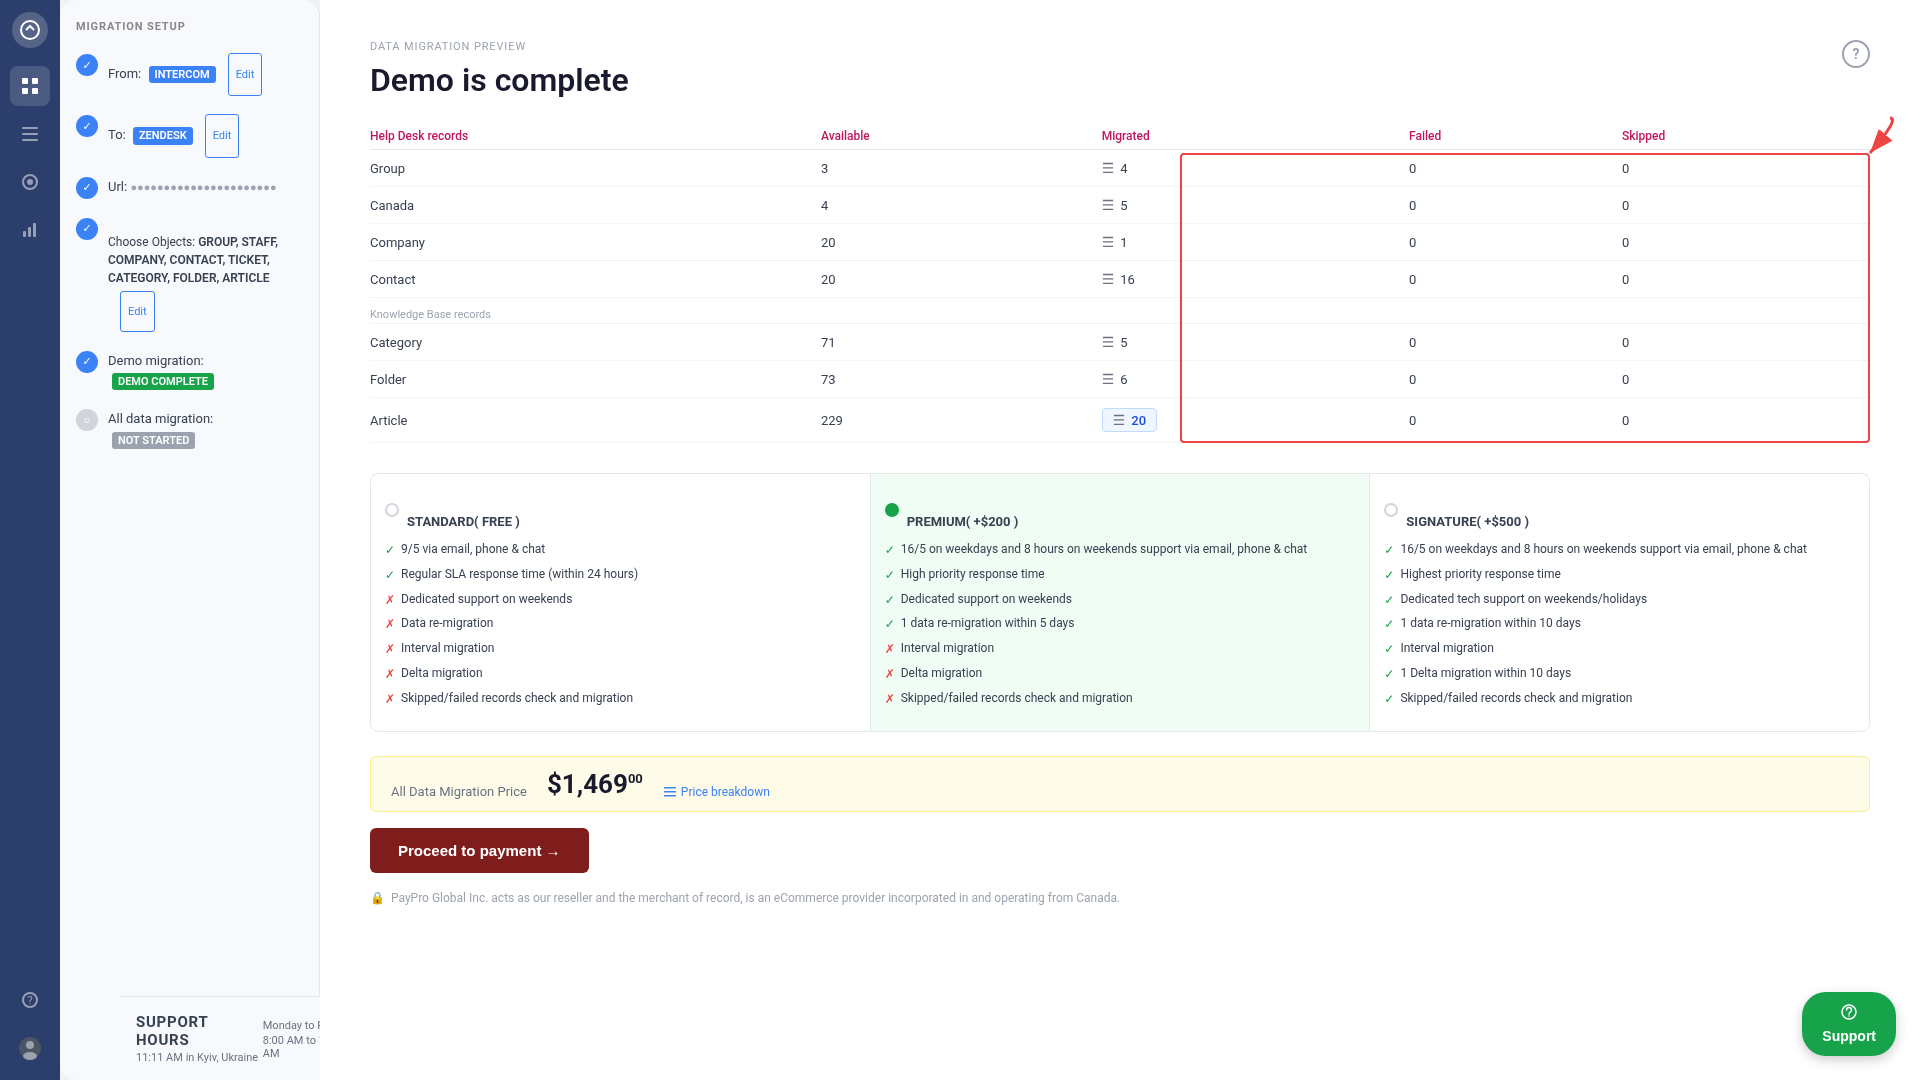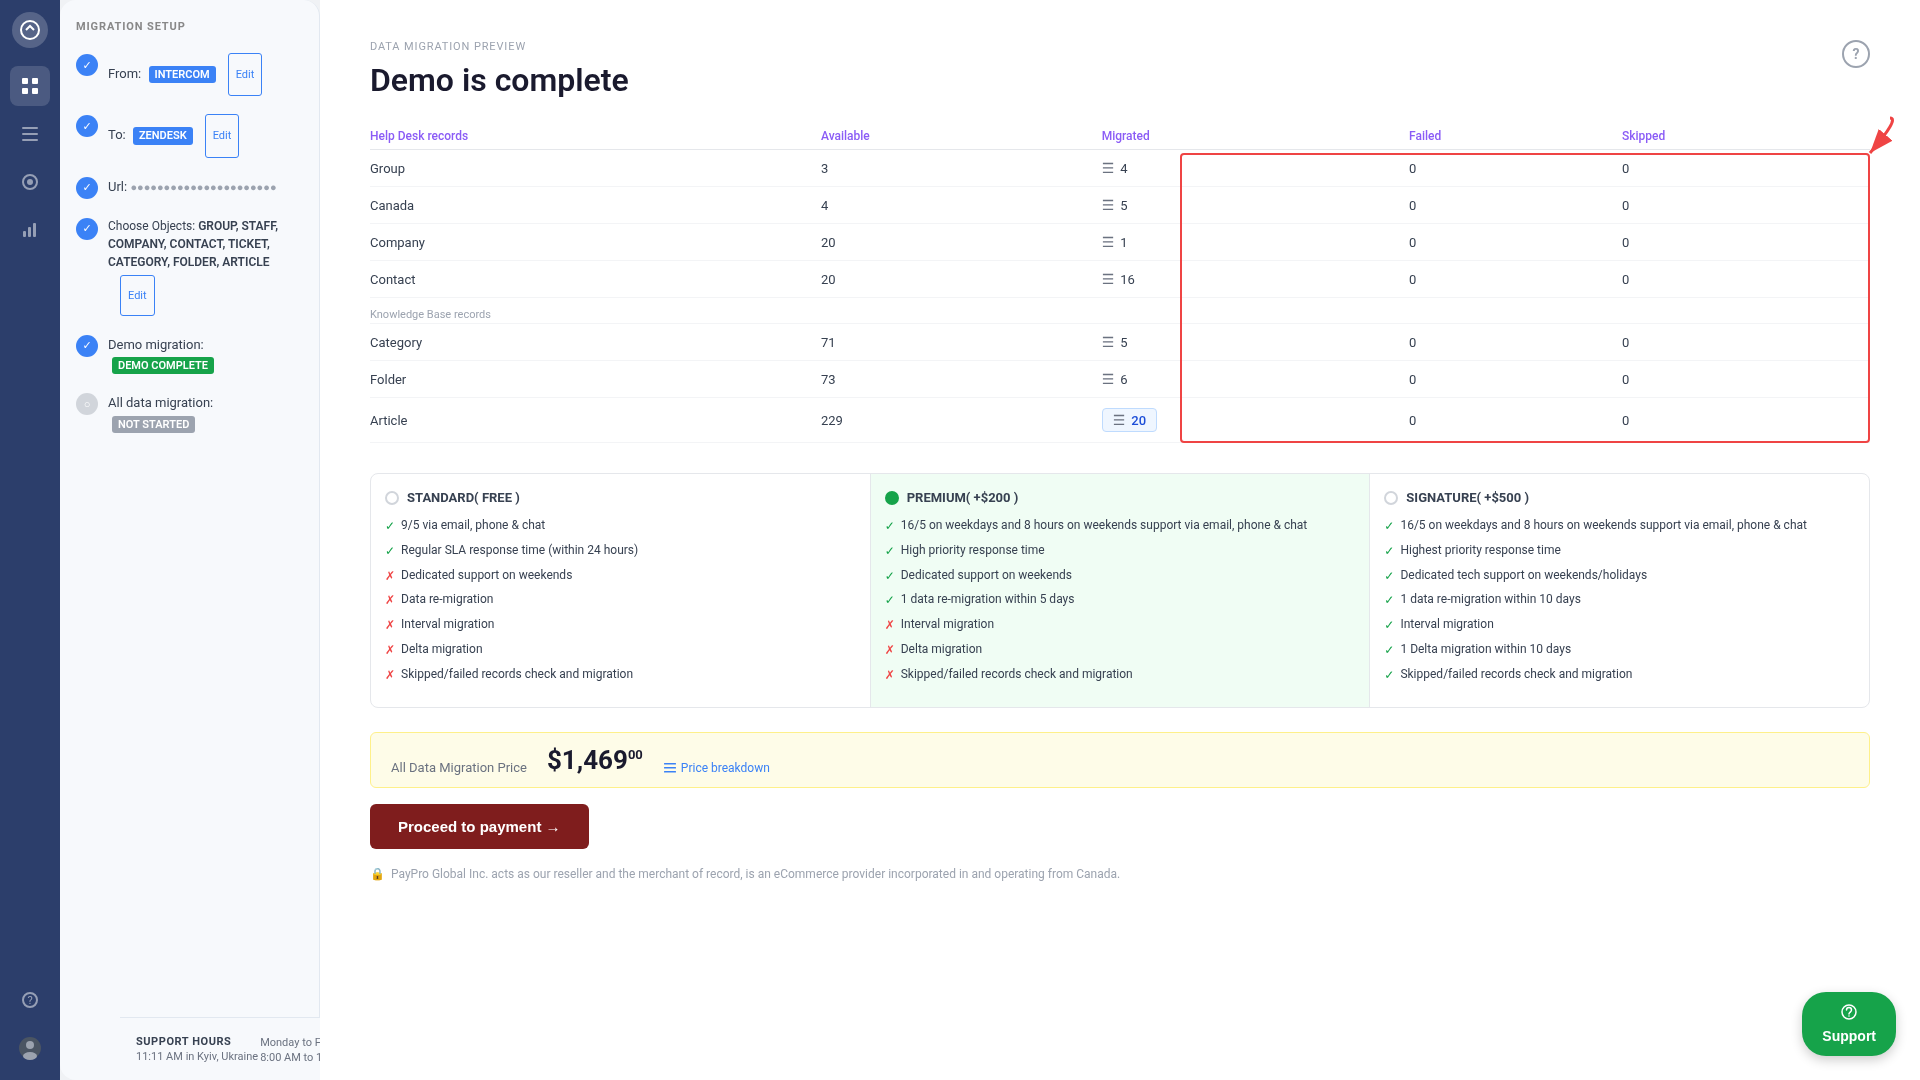--- a/index.html
+++ b/index.html
@@ -81,34 +81,34 @@
     .edit-btn {
       display: inline-block;
       padding: 13px 7px;
       border: 1px solid #3b82f6;
       border-radius: 3px;
       font-size: 11px;
       color: #3b82f6;
       cursor: pointer;
       margin-left: 12px;
     }
-    .objects-text { font-size: 12px; color: #374151; line-height: 1.5; }
+    .objects-text { font-size: 12px; color: #374151; line-height: 1.5; margin-top: 16px; }
     .objects-text strong { font-weight: 600; }
 
     .support-section {
       position: absolute;
       bottom: 0;
       left: 60px;
       width: 260px;
       padding: 16px;
       background: #f7f9fc;
       border-top: 1px solid #e2e8f0;
       border-right: 1px solid #e2e8f0;
     }
-    .support-title { font-size: 11px; font-weight: 700; color: #374151; text-transform: uppercase; letter-spacing: 0.05em; }
+    .support-title { font-size: 15px; font-weight: 700; color: #374151; text-transform: uppercase; letter-spacing: 0.05em; }
     .support-info { font-size: 11px; color: #6b7280; margin-top: 2px; }
 
     
     .main-content {
       flex: 1;
       overflow-y: auto;
       padding: 40px 50px;
       background: white;
     }
     .breadcrumb { font-size: 11px; color: #9ca3af; text-transform: uppercase; letter-spacing: 0.08em; margin-bottom: 8px; }
@@ -127,21 +127,21 @@
 
     
     .migration-table {
       width: 100%;
       border-collapse: collapse;
       margin-bottom: 30px;
       font-size: 13px;
     }
     .migration-table th {
       text-align: left;
-      color: #8b5cf6;
+      color: #be185d;
       font-weight: 500;
       padding: 6px 10px;
       font-size: 12px;
       border-bottom: 1px solid #e5e7eb;
     }
     .migration-table th:first-child { padding-left: 0; }
     .migration-table td {
       padding: 10px 10px;
       color: #374151;
       border-bottom: 1px solid #f3f4f6;
@@ -185,21 +185,21 @@
       gap: 8px;
       margin-bottom: 12px;
     }
     .radio-dot {
       width: 14px; height: 14px;
       border-radius: 50%;
       border: 2px solid #d1d5db;
       flex-shrink: 0;
     }
     .radio-dot.selected { border-color: #16a34a; background: #16a34a; }
-    .pricing-name { font-size: 13px; font-weight: 700; color: #374151; }
+    .pricing-name { font-size: 13px; font-weight: 700; color: #374151; margin-top: 24px; }
     .pricing-feature {
       display: flex;
       align-items: flex-start;
       gap: 6px;
       font-size: 12px;
       color: #374151;
       margin-bottom: 7px;
       line-height: 1.4;
     }
     .check-green { color: #16a34a; font-size: 12px; flex-shrink: 0; margin-top: 1px; }

